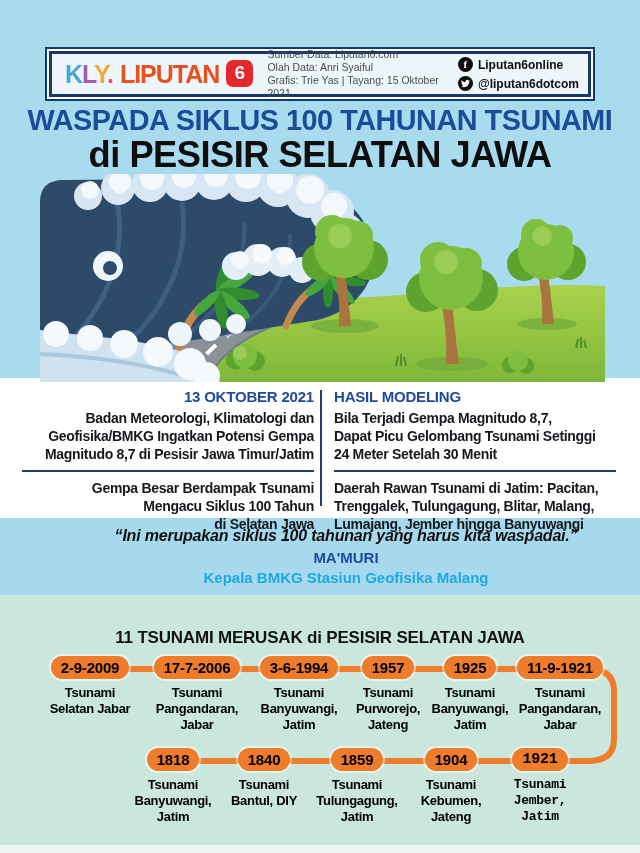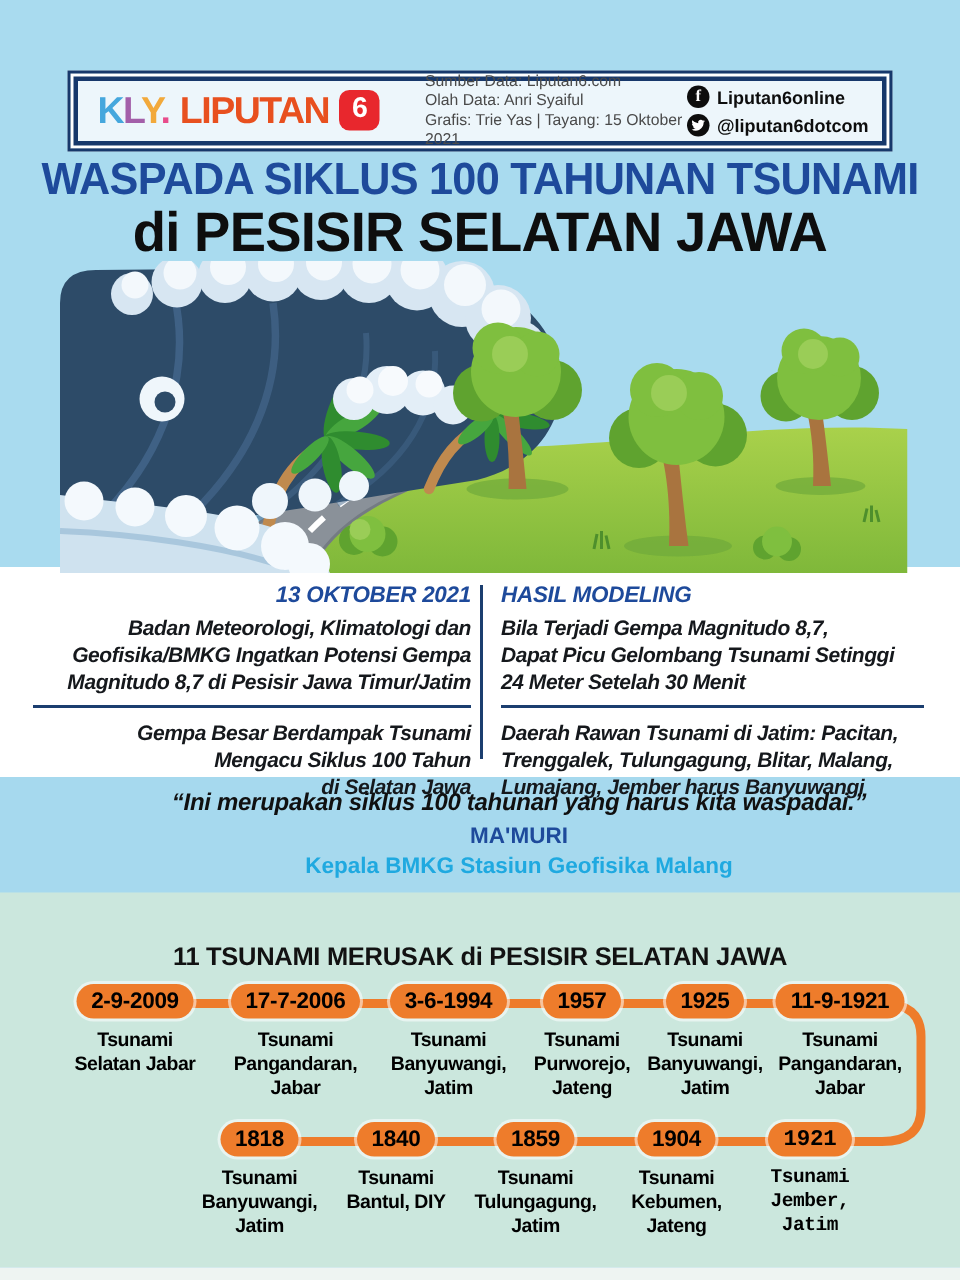--- a/index.html
+++ b/index.html
@@ -11,21 +11,21 @@
     background:#EDF6FB;border:2px solid #17386B;
     box-shadow:inset 0 0 0 2px #FFFFFF, inset 0 0 0 5px #17386B;
     display:flex;align-items:center;padding:0 14px;box-sizing:border-box;}
   .logo{display:flex;gap:3px;margin-left:4px;}
   .kly{font-weight:800;font-size:25px;letter-spacing:-1px;}
   .kly .k{color:#45A7DD;} .kly .l{color:#A35FA9;} .kly .y{color:#F2A93B;} .kly .dot{color:#E84C8B;}
   .brand{color:#E8501F;font-weight:800;font-size:25px;letter-spacing:-1px;margin-left:4px;}
   .six-box{width:27px;height:27px;background:#E8272D;border-radius:7px;margin-left:4px;
     display:flex;align-items:center;justify-content:center;color:#fff;font-weight:800;font-size:19px;}
   .credits{margin-left:14px;font-size:10.5px;line-height:13px;color:#4A4A4A;font-weight:400;}
-  .credits span{display:block;margin-left:16px;}
+  .credits span{display:block;}
   .social{margin-left:auto;display:flex;flex-direction:column;gap:4px;align-items:flex-start;}
   .social-row{display:flex;align-items:center;gap:5px;}
   .soc-ic{width:15px;height:15px;border-radius:50%;background:#0d0d0d;display:flex;align-items:center;justify-content:center;flex:0 0 auto;}
   .soc-ic svg{width:9px;height:9px;display:block;}
   .soc-ic .fglyph{color:#fff;font-weight:800;font-size:11px;line-height:1;font-family:"Liberation Serif",serif;}
   .handle{font-size:12px;font-weight:800;color:#0d0d0d;}
 
   
   .title1{position:absolute;left:0;top:103px;width:640px;text-align:center;
     color:#1E4A9B;font-size:30px;font-weight:800;letter-spacing:-0.5px;transform:scaleX(0.96);}
@@ -35,21 +35,21 @@
   
   .section-white{position:absolute;left:0;top:378px;width:640px;height:140px;background:#FFFFFF;}
   .section-quote{position:absolute;left:0;top:518px;width:640px;height:77px;background:#A6D9EE;}
   .section-timeline{position:absolute;left:0;top:595px;width:640px;height:250px;background:#CBE7DD;}
   .section-bottom{position:absolute;left:0;top:845px;width:640px;height:8px;background:#EEF4F2;}
 
   
   .illu{position:absolute;left:40px;top:174px;width:565px;height:208px;}
 
   
-  .col{position:absolute;top:388px;font-size:14px;line-height:18px;font-weight:700;color:#15181C;letter-spacing:-0.3px;font-style:italic;}
+  .col{position:absolute;top:388px;font-size:14px;line-height:18px;font-weight:700;color:#15181C;letter-spacing:-0.3px;}
   .col-left{left:22px;width:292px;text-align:right;}
   .col-right{left:334px;width:282px;text-align:left;}
   .col h3{margin:0 0 3px 0;font-size:15px;font-weight:800;color:#1E4A9B;letter-spacing:-0.2px;}
   .col p{margin:0;white-space:pre-line;}
   .col .rule{height:2px;background:#1B3E6F;margin:7px 0;}
   .vert-rule{position:absolute;left:320px;top:390px;width:2px;height:116px;background:#1B3E6F;}
 
   
   .quote-wrap{position:absolute;left:0;top:527px;width:640px;text-align:center;padding-left:26px;}
   .quote-text{font-style:italic;font-weight:700;font-size:16px;color:#101010;letter-spacing:-0.2px;}
@@ -257,21 +257,21 @@
   </div>
   <div class="vert-rule"></div>
   <div class="col col-right">
     <h3>HASIL MODELING</h3>
     <p>Bila Terjadi Gempa Magnitudo 8,7,
 Dapat Picu Gelombang Tsunami Setinggi
 24 Meter Setelah 30 Menit</p>
     <div class="rule"></div>
     <p>Daerah Rawan Tsunami di Jatim: Pacitan,
 Trenggalek, Tulungagung, Blitar, Malang,
-Lumajang, Jember harus Banyuwangi</p>
+Lumajang, Jember hingga Banyuwangi</p>
   </div>
 
   <div class="quote-wrap">
     <div class="quote-text">“Ini merupakan siklus 100 tahunan yang harus kita waspadai.”</div>
     <div class="quote-name">MA'MURI</div>
     <div class="quote-role">Kepala BMKG Stasiun Geofisika Malang</div>
   </div>
 
   <div class="section-timeline" style="background:transparent;margin-top:24px;">
     <div class="tl-heading">11 TSUNAMI MERUSAK di PESISIR SELATAN JAWA</div>

